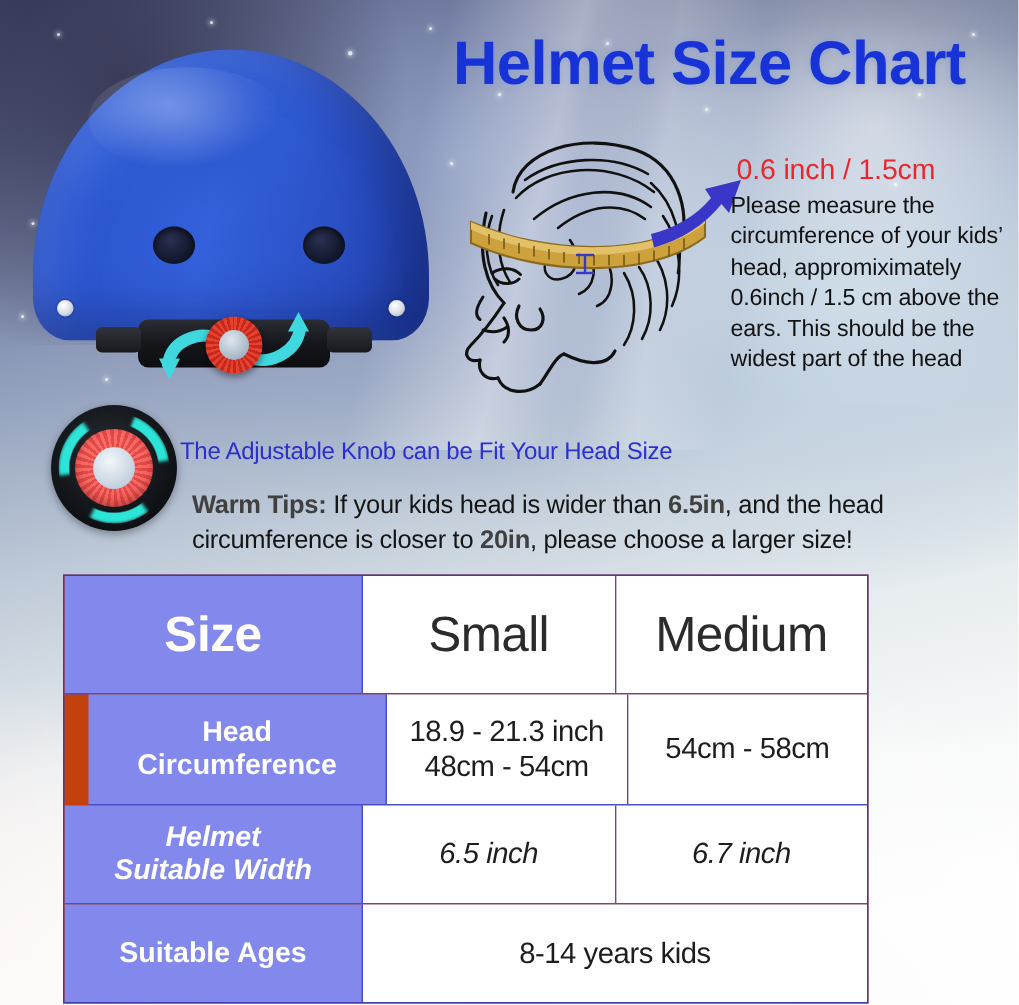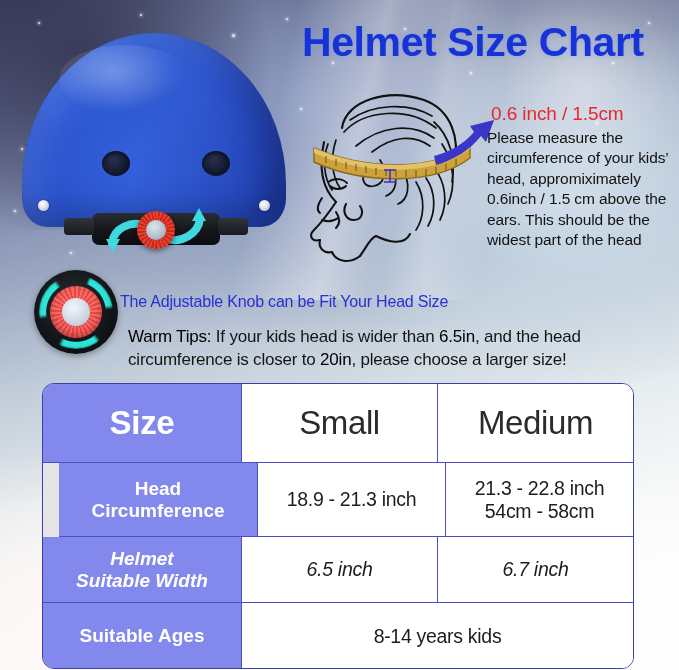--- a/index.html
+++ b/index.html
@@ -147,27 +147,27 @@
 
   
   .knob-head{
     position:absolute;left:120px;top:293px;
     font-size:16px;color:#2b2fd0;white-space:nowrap;letter-spacing:-.2px;
   }
   .tips{
     position:absolute;left:128px;top:326px;width:548px;
     font-size:17px;line-height:22.6px;color:#151515;letter-spacing:-.2px;
   }
-  .tips .hot{color:#000000;font-weight:normal;}
+  .tips .hot{color:#404040;font-weight:bold;}
 
   
   .size-table{
-    position:absolute;left:42px;top:383px;width:592px;height:286px;
-    border:1.4px solid #3d3fa8;border-radius:12px;
-    background:#e5e5e5;overflow:hidden;
+    position:absolute;left:42px;top:383px;width:537px;height:286px;
+    border:1.4px solid #3d3fa8;border-radius:0;
+    background:#c2410c;overflow:hidden;
     display:flex;flex-direction:column;
     box-sizing:border-box;
   }
   .trow{display:flex;flex:0 0 auto;border-bottom:1.4px solid #4a4ec4;}
   .trow:last-child{border-bottom:none;}
   .trow.r-head{height:78px;}
   .trow.r1{height:73px;margin-left:16px;}
   .trow.r2{height:65px;font-style:italic;}
   .trow.r3{height:66px;}
   .cell{
@@ -333,25 +333,25 @@
     <div class="trow r1">
       <div class="cell c-label body">
         <div>
           <span class="two-line">Head</span>
           <span class="two-line">Circumference</span>
         </div>
       </div>
       <div class="cell c-val body">
         <div>
           <span class="two-line">18.9 - 21.3 inch</span>
+          <span class="two-line">48cm - 54cm</span>
         </div>
       </div>
       <div class="cell c-val body">
         <div>
-          <span class="two-line">21.3 - 22.8 inch</span>
           <span class="two-line">54cm - 58cm</span>
         </div>
       </div>
     </div>
 
     <div class="trow r2">
       <div class="cell c-label body">
         <div>
           <span class="two-line">Helmet</span>
           <span class="two-line">Suitable Width</span>

